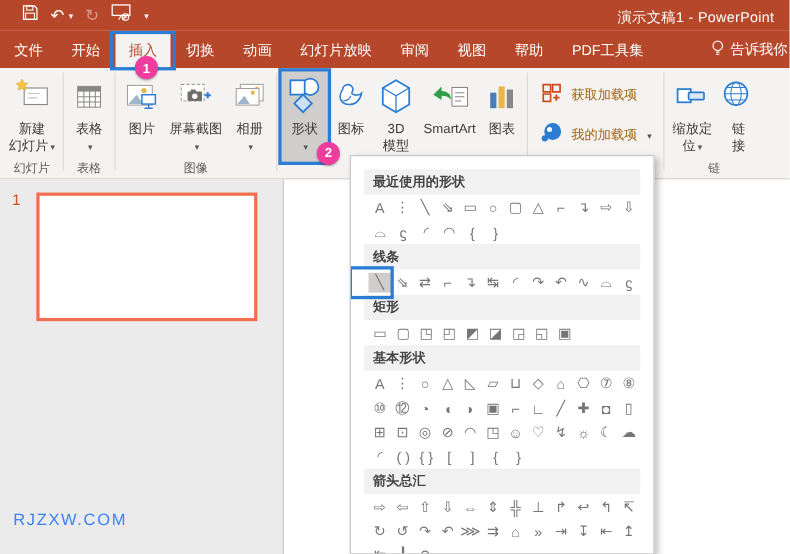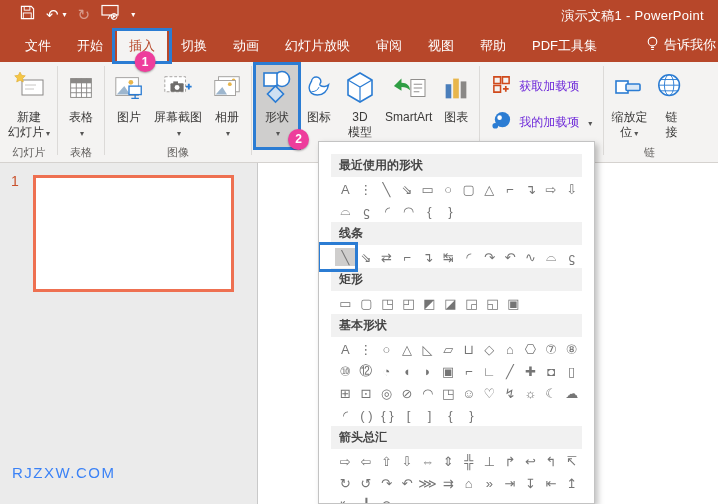--- a/index.html
+++ b/index.html
@@ -13,36 +13,36 @@
        font-family:"Liberation Sans","DejaVu Sans",sans-serif;background:#fff;
        -webkit-font-smoothing:antialiased;cursor:default}
   
   .titlebar{height:28px;background:var(--accent);display:flex;align-items:center;color:#fff}
   .qat{display:flex;align-items:center;gap:11px;padding-left:20px}
   .qat .g{font-size:15px;line-height:1;color:#fff}
   .qat .dim{opacity:.45}
   .qat .mini-caret{font-size:8px;color:#fff;margin-left:-7px}
   .win-title{position:absolute;right:14px;top:7px;font-size:13px;color:#ffffff;letter-spacing:.3px}
   
-  .tabrow{height:34px;background:var(--accent);display:flex;align-items:stretch;padding-left:12px;position:relative}
+  .tabrow{height:34px;background:var(--accent);display:flex;align-items:stretch;padding-left:0;position:relative}
   .tabstrip{display:flex;align-items:stretch}
   .tab{display:flex;align-items:center;padding:0 12px;margin:2px 1px 0;font-size:13px;color:#fff;position:relative}
   .tab.selected{background:var(--ribbon-bg);color:var(--accent)}
   .tellme{margin-left:auto;display:flex;align-items:center;gap:5px;padding:0 2px 0 10px;font-size:13px;color:#ffffff;white-space:nowrap}
   
   .ribbon{height:101px;background:var(--ribbon-bg);border-bottom:1px solid #d5d2cf;display:flex;align-items:stretch;padding:0 2px;position:relative}
   .rgroup{display:flex;align-items:flex-start;position:relative;padding:2px 2px 15px}
   .glabel{position:absolute;bottom:2px;left:0;right:0;text-align:center;font-size:11px;color:#605e5c;white-space:nowrap}
   .rsep{width:1px;background:#dcdad8;margin:4px 1px 7px}
   .rbtn{display:flex;flex-direction:column;align-items:center;padding:4px 4px 0;font-size:12px;color:#3b3a39;line-height:1.25;height:84px;position:relative;white-space:nowrap}
   .rbtn .ricon{height:40px;display:flex;align-items:center;justify-content:center;margin-bottom:2px}
   .rbtn.pressed{background:var(--pressed)}
   .caret::after{content:"▾";font-size:8px;color:#555;margin-left:2px}
   .addins{display:flex;flex-direction:column;gap:12px;padding:10px 8px 0;height:84px}
-  .rbtn-h{display:flex;align-items:center;gap:7px;font-size:12px;color:#6d28d9;white-space:nowrap}
+  .rbtn-h{display:flex;align-items:center;gap:7px;font-size:12px;color:#a16207;white-space:nowrap}
   
   .main{display:flex;height:341px}
   .slide-panel{width:258px;background:var(--panel-bg);border-right:1px solid #c9c9c9;position:relative}
   .slide-num{position:absolute;left:11px;top:10px;font-size:14px;color:#c9512c}
   .slide-thumb{position:absolute;left:33px;top:12px;width:201px;height:117px;background:#fff;border:3px solid var(--thumb-border)}
   .editing{flex:1;background:#fff}
   .watermark{position:absolute;left:12px;top:464px;font-size:15px;color:#3b82f6;letter-spacing:1.5px;z-index:5}
   
   .shapes-dropdown{position:absolute;left:318px;top:141px;width:277px;height:363px;background:#fff;
        border:1px solid #c3c3c3;box-shadow:3px 3px 6px rgba(0,0,0,.25);z-index:40;overflow:hidden;padding:12px}

